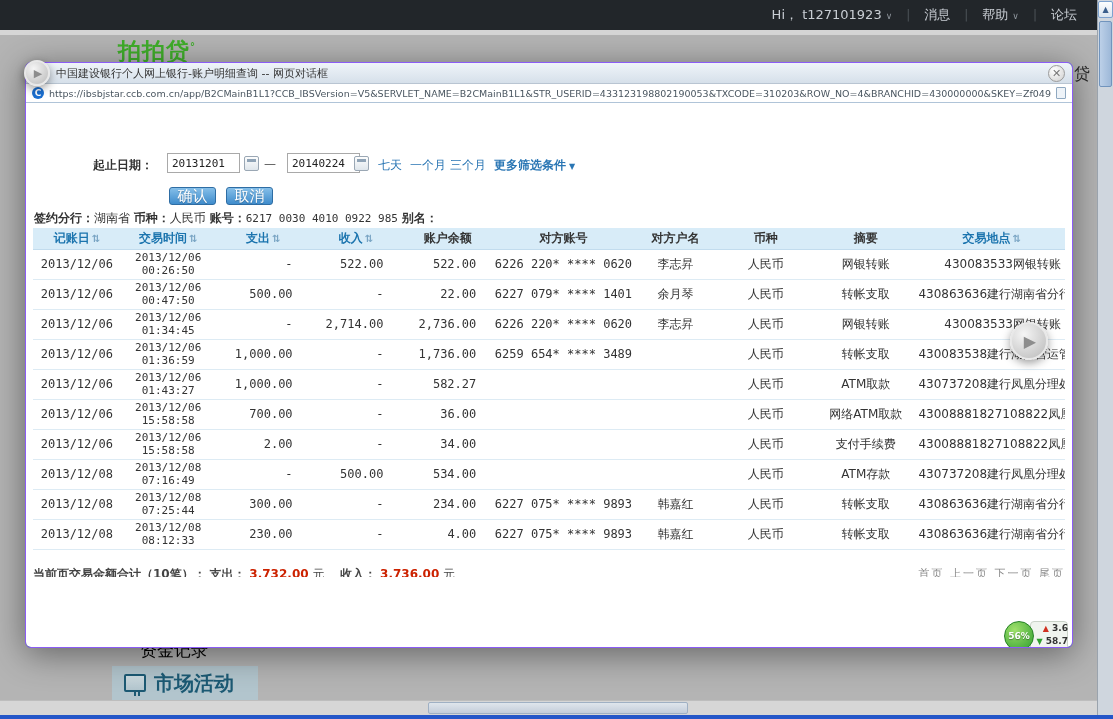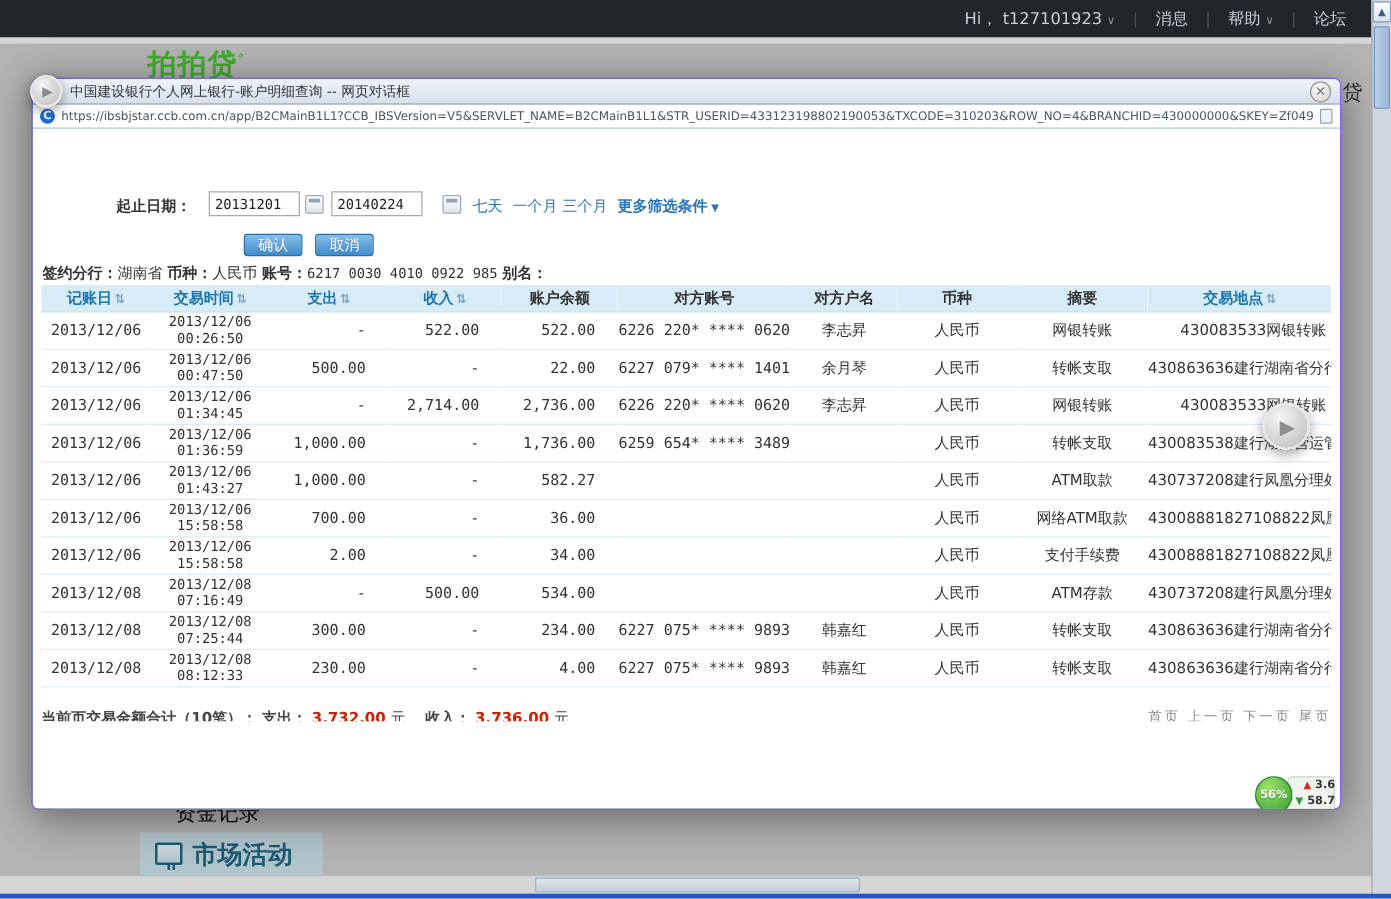--- a/index.html
+++ b/index.html
@@ -42,33 +42,33 @@
   .url-ico { width:12px; height:12px; min-width:12px; border-radius:50%; background:#1b6fd0; color:#fff; font-size:9px; font-weight:bold; line-height:12px; text-align:center; }
   .url-text { font-size:9.5px; color:#4a5660; white-space:nowrap; overflow:hidden; flex:1; }
   .url-end-ico { width:10px; height:12px; min-width:10px; border:1px solid #8fa8c0; background:#eef3f8; border-radius:1px; }
 
   .dlg-body { position:relative; height:544px; background:#fff; }
 
   
   .filter-row { position:absolute; left:0; top:50px; width:100%; height:22px; font-size:12px; color:#333; }
   .f-label { position:absolute; left:67px; top:4px; font-weight:bold; }
   .date-input { position:absolute; top:0; width:73px; height:20px; border:1px solid #a9a9a9; font-size:11px; font-family:"DejaVu Sans Mono",monospace; padding:0 4px; color:#222; }
-  .di-from { left:141px; } .di-to { left:239px; }
+  .di-from { left:141px; } .di-to { left:261px; }
   .cal-ico { position:absolute; top:3px; width:15px; height:15px; border:1px solid #9aa7b4; background:linear-gradient(#fdfdfd,#dfe6ec); border-radius:2px; }
   .cal-ico:before { content:""; position:absolute; left:2px; top:2px; right:2px; height:3px; background:#8fa3b6; }
   .ci-1 { left:218px; } .ci-2 { left:328px; }
   .f-dash { position:absolute; left:238px; top:4px; color:#555; }
   .f-link { position:absolute; top:4px; color:#2a76b4; cursor:pointer; text-decoration:none; }
   .fl-7 { left:352px; } .fl-1m { left:384px; } .fl-3m { left:424px; }
   .fl-more { left:468px; font-weight:bold; }
   .fl-more .chev { font-size:8px; margin-left:3px; }
 
   
   .btn-row { position:absolute; left:0; top:84px; height:20px; width:100%; }
-  .blue-btn { position:absolute; top:0; width:47px; height:18px; border:1px solid #2e6da4; border-radius:3px; background:linear-gradient(#85bfe9,#3f8ccc); color:#fff; font-size:12px; line-height:16px; text-align:center; cursor:pointer; text-shadow:0 1px 1px rgba(0,0,0,.25);margin-left:26px; }
+  .blue-btn { position:absolute; top:0; width:47px; height:18px; border:1px solid #2e6da4; border-radius:3px; background:linear-gradient(#85bfe9,#3f8ccc); color:#fff; font-size:15px; line-height:16px; text-align:center; cursor:pointer; text-shadow:0 1px 1px rgba(0,0,0,.25); }
   .btn-ok { left:143px; } .btn-cancel { left:200px; }
 
   
   .acct-row { position:absolute; left:8px; top:107px; font-size:12px; color:#333; white-space:nowrap; }
   .acct-row b { font-weight:bold; }
   .acct-num { font-family:"DejaVu Sans Mono",monospace; font-size:11px; }
 
   
   .tbl-wrap { position:absolute; left:7px; right:7px; top:125px; }
   table.trans { width:100%; border-collapse:collapse; table-layout:fixed; }

